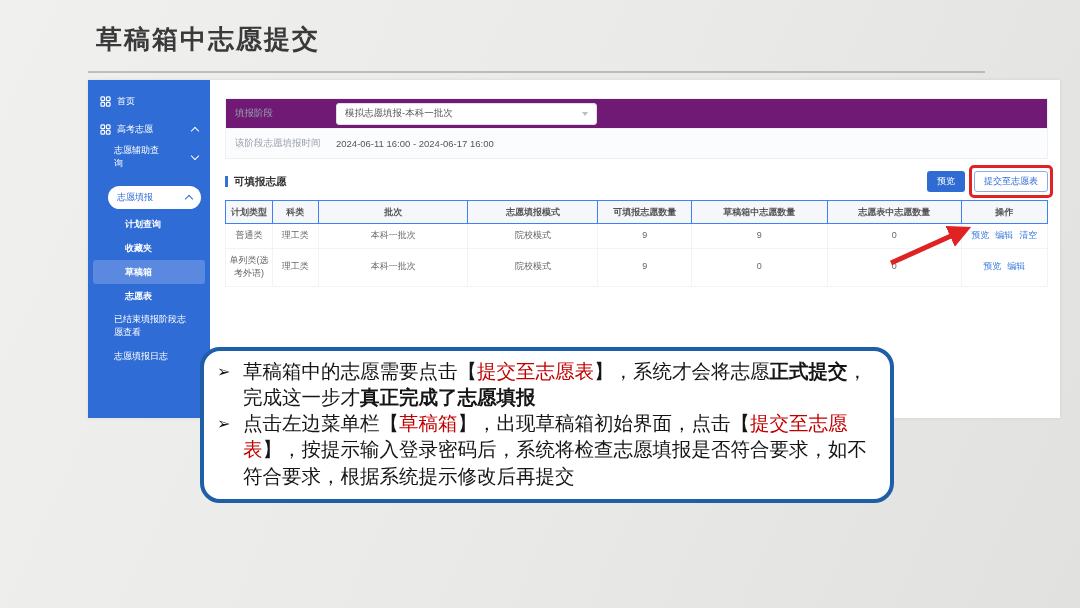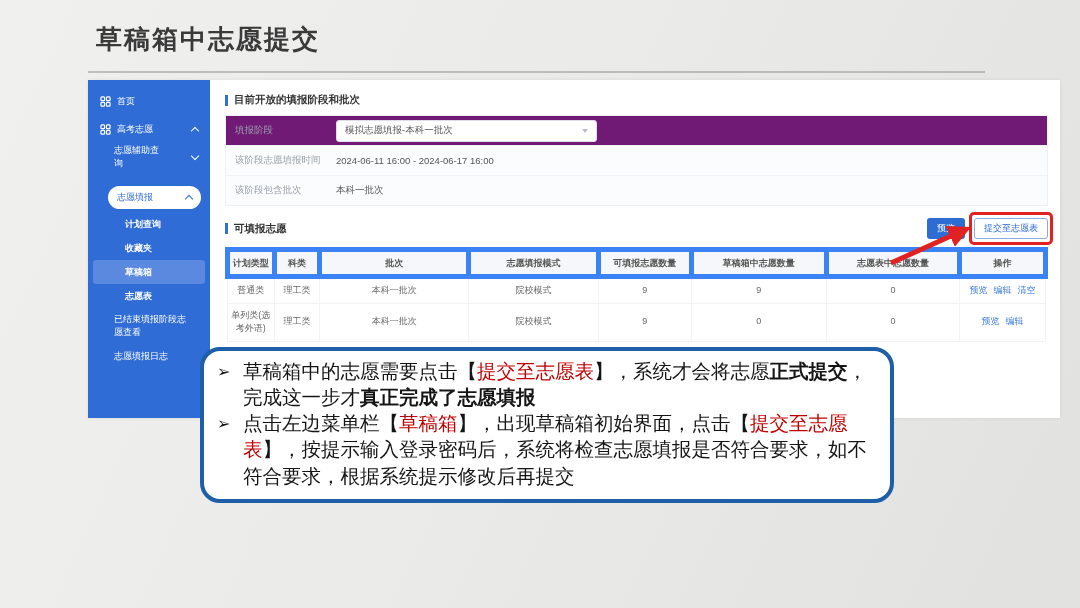--- a/index.html
+++ b/index.html
@@ -62,21 +62,21 @@
   .submit-wrap{position:relative;margin-left:9px;}
   .btn-outline{height:21px;padding:0 9px;background:#fff;color:#2e6cd5;font-size:9px;
                border:1px solid #8cabe4;border-radius:3px;display:flex;align-items:center;
                cursor:pointer;font-family:inherit;}
   .red-box{position:absolute;inset:-6px -5px;border:3px solid #e12222;border-radius:5px;
            pointer-events:none;}
 
   table.v-table{margin-top:8px;width:100%;border-collapse:collapse;font-size:9px;
                 color:#666;text-align:center;table-layout:fixed;}
   .v-table th{background:#f5f7fa;height:22px;font-weight:bold;color:#555;
-              border:5px solid #3b82f6;padding:0 2px;}
+              border:1px solid #3b82f6;padding:0 2px;}
   .v-table td{border:1px solid #f1f3f6;padding:5px 2px;line-height:1.5;}
   .action-link{color:#3f7de0;margin:0 3px;cursor:pointer;white-space:nowrap;}
 
   
   .arrow-layer{position:absolute;left:0;top:0;width:1080px;height:608px;
                pointer-events:none;z-index:30;}
 
   
   .callout{position:absolute;left:200px;top:347px;width:694px;height:156px;z-index:20;
            background:#fff;border:4px solid #1e5fa8;border-radius:20px;box-sizing:border-box;
@@ -150,40 +150,32 @@
         <div class="sb-item lv1 wrap">
           <span>已结束填报阶段志愿查看</span>
         </div>
         <div class="sb-item lv1">
           <span>志愿填报日志</span>
         </div>
       </div>
 
     <div class="main">
 
-      <div class="sec-head sec1">
-        <span class="sec-bar"></span>
-        <span class="sec-title">目前开放的填报阶段和批次</span>
-      </div>
 
       <div class="form-box">
         <div class="form-row">
           <span class="f-label">填报阶段</span>
           <span class="select-box">
             <span>模拟志愿填报-本科一批次</span>
             <span class="caret"></span>
           </span>
         </div>
         <div class="form-row">
           <span class="f-label">该阶段志愿填报时间</span>
           <span class="f-value">2024-06-11 16:00 - 2024-06-17 16:00</span>
-        </div>
-        <div class="form-row">
-          <span class="f-label">该阶段包含批次</span>
-          <span class="f-value">本科一批次</span>
         </div>
       </div>
 
       <div class="sec-head sec2">
         <span class="sec-bar"></span>
         <span class="sec-title">可填报志愿</span>
         <span class="sec2-buttons">
           <button class="btn-primary">预览</button>
           <span class="submit-wrap">
             <button class="btn-outline">提交至志愿表</button>

